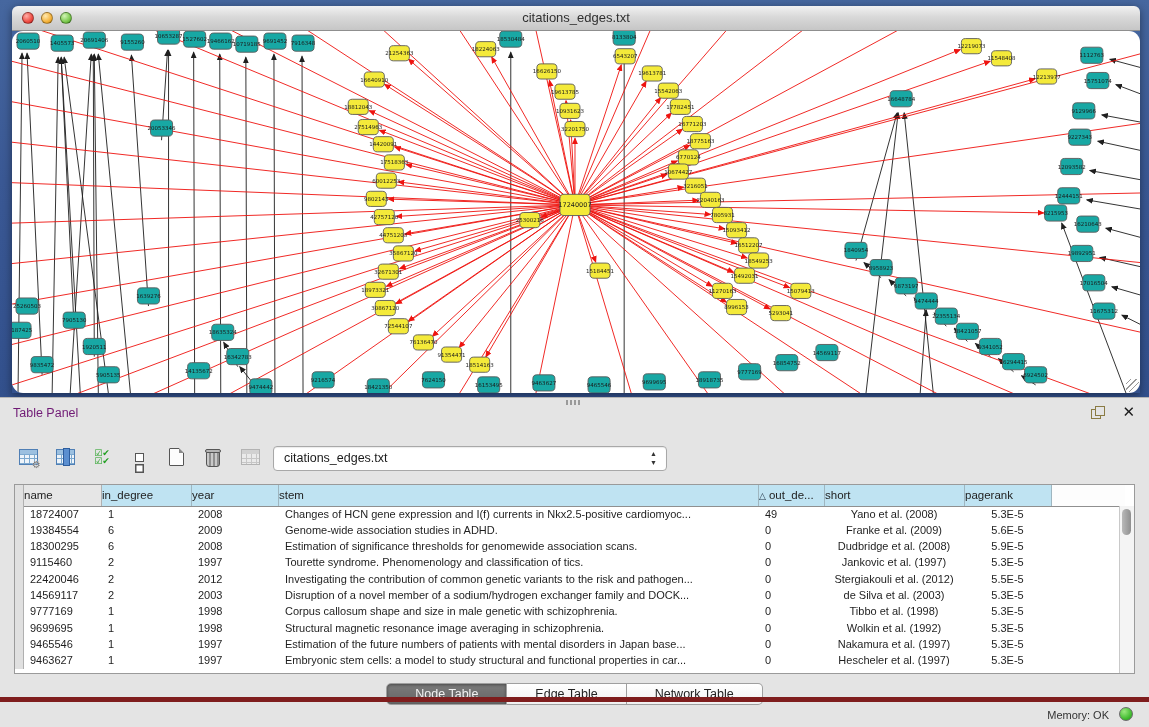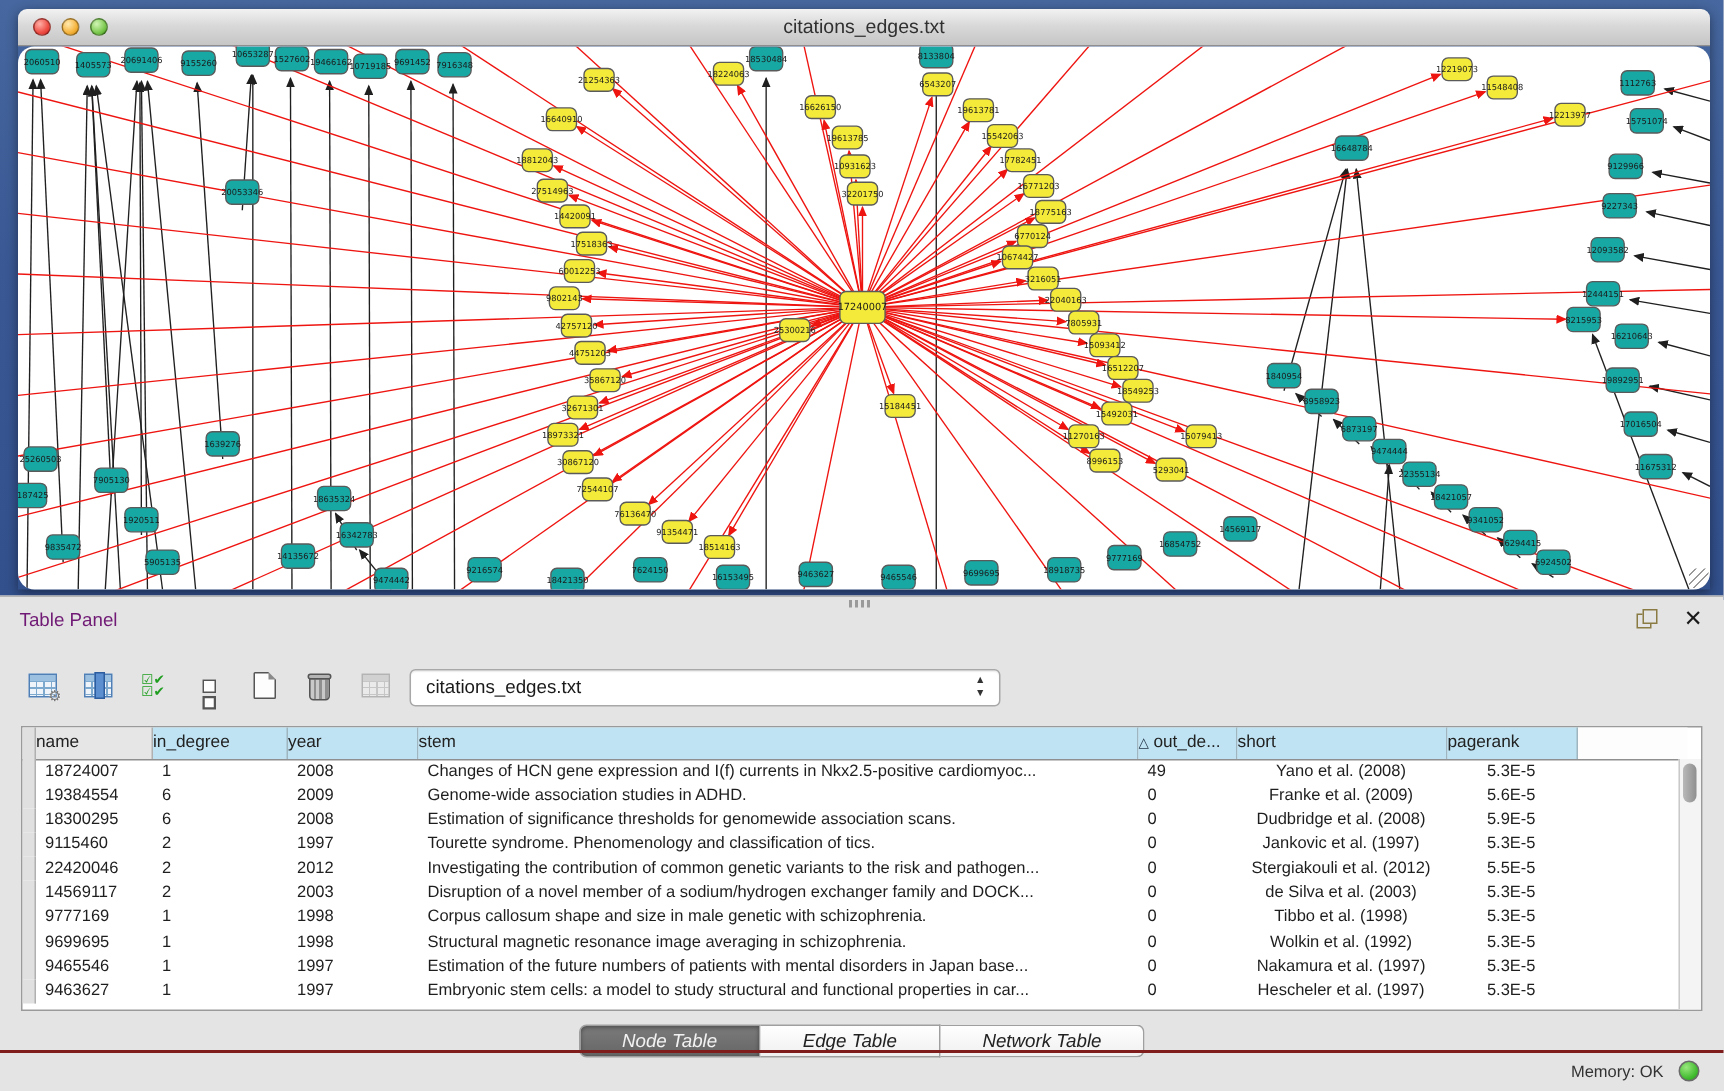--- a/index.html
+++ b/index.html
@@ -70,26 +70,26 @@
   .td{box-sizing:border-box;font-size:11px;color:#1e1e1e;white-space:nowrap;overflow:hidden;
     padding:1.5px 4px 0 6px;}
   .td.center{text-align:center;padding-left:2px;}
   .sort-tri{font-size:9px;margin-right:3px;color:#234;}
   .vscroll{position:absolute;right:0;top:21px;bottom:0;width:15px;background:#f4f4f4;border-left:1px solid #c9c9c9;box-sizing:border-box;}
   .vthumb{position:absolute;left:2px;top:3px;width:9px;height:26px;border-radius:5px;
     background:linear-gradient(90deg,#b9b9b9,#8f8f8f);}
   
   .tabs{position:absolute;left:0;right:0;top:285px;display:flex;justify-content:center;}
   .seg{height:20px;line-height:20px;font-size:12.5px;padding:0 28px;background:linear-gradient(#fff,#f0f0f0);
-    border:1px solid #9f9f9f;border-left:none;color:#222;font-style:italic;}
+    border:1px solid #9f9f9f;border-left:none;color:#222;}
   .seg:first-child{border-left:1px solid #9f9f9f;border-radius:5px 0 0 5px;}
   .seg:last-child{border-radius:0 5px 5px 0;}
   .seg.active{background:linear-gradient(#7b7b7b,#666);color:#f2f2f2;box-shadow:inset 0 1px 3px rgba(0,0,0,.4);}
   
-  .statusbar{position:absolute;left:0;right:0;bottom:0;height:26px;border-top:2px solid #7f1d1d;}
+  .statusbar{position:absolute;left:0;right:0;bottom:0;height:26px;border-top:5px solid #7f1d1d;}
   .mem-label{position:absolute;right:40px;top:7px;font-size:11px;color:#333;}
   .mem-dot{position:absolute;right:16px;top:5px;width:14px;height:14px;border-radius:50%;
     background:radial-gradient(circle at 35% 30%,#9ae87e,#3fba2e 65%,#2c8f20);border:1px solid #6a6a6a;box-sizing:border-box;}
 </style>
 </head>
 <body>
 
 <div class="desktop">
   <div class="net-window">
     <div class="titlebar">

